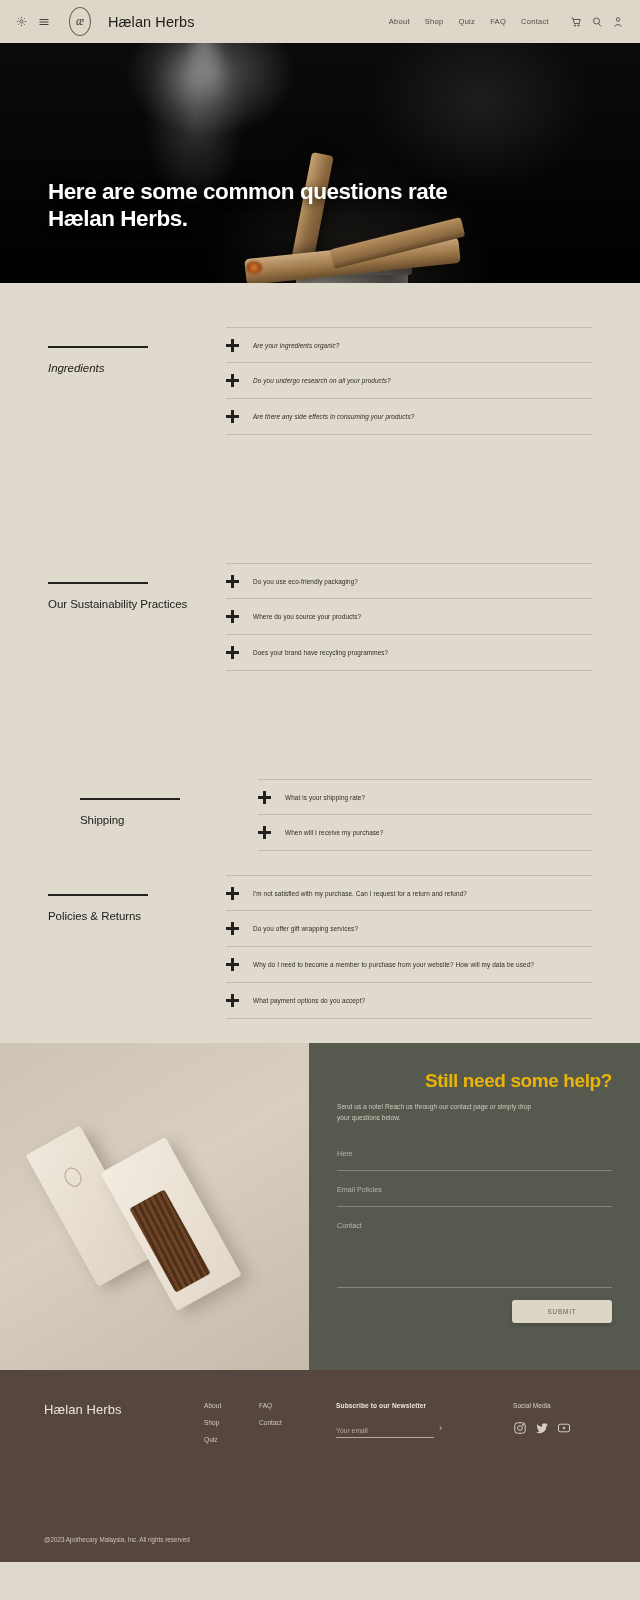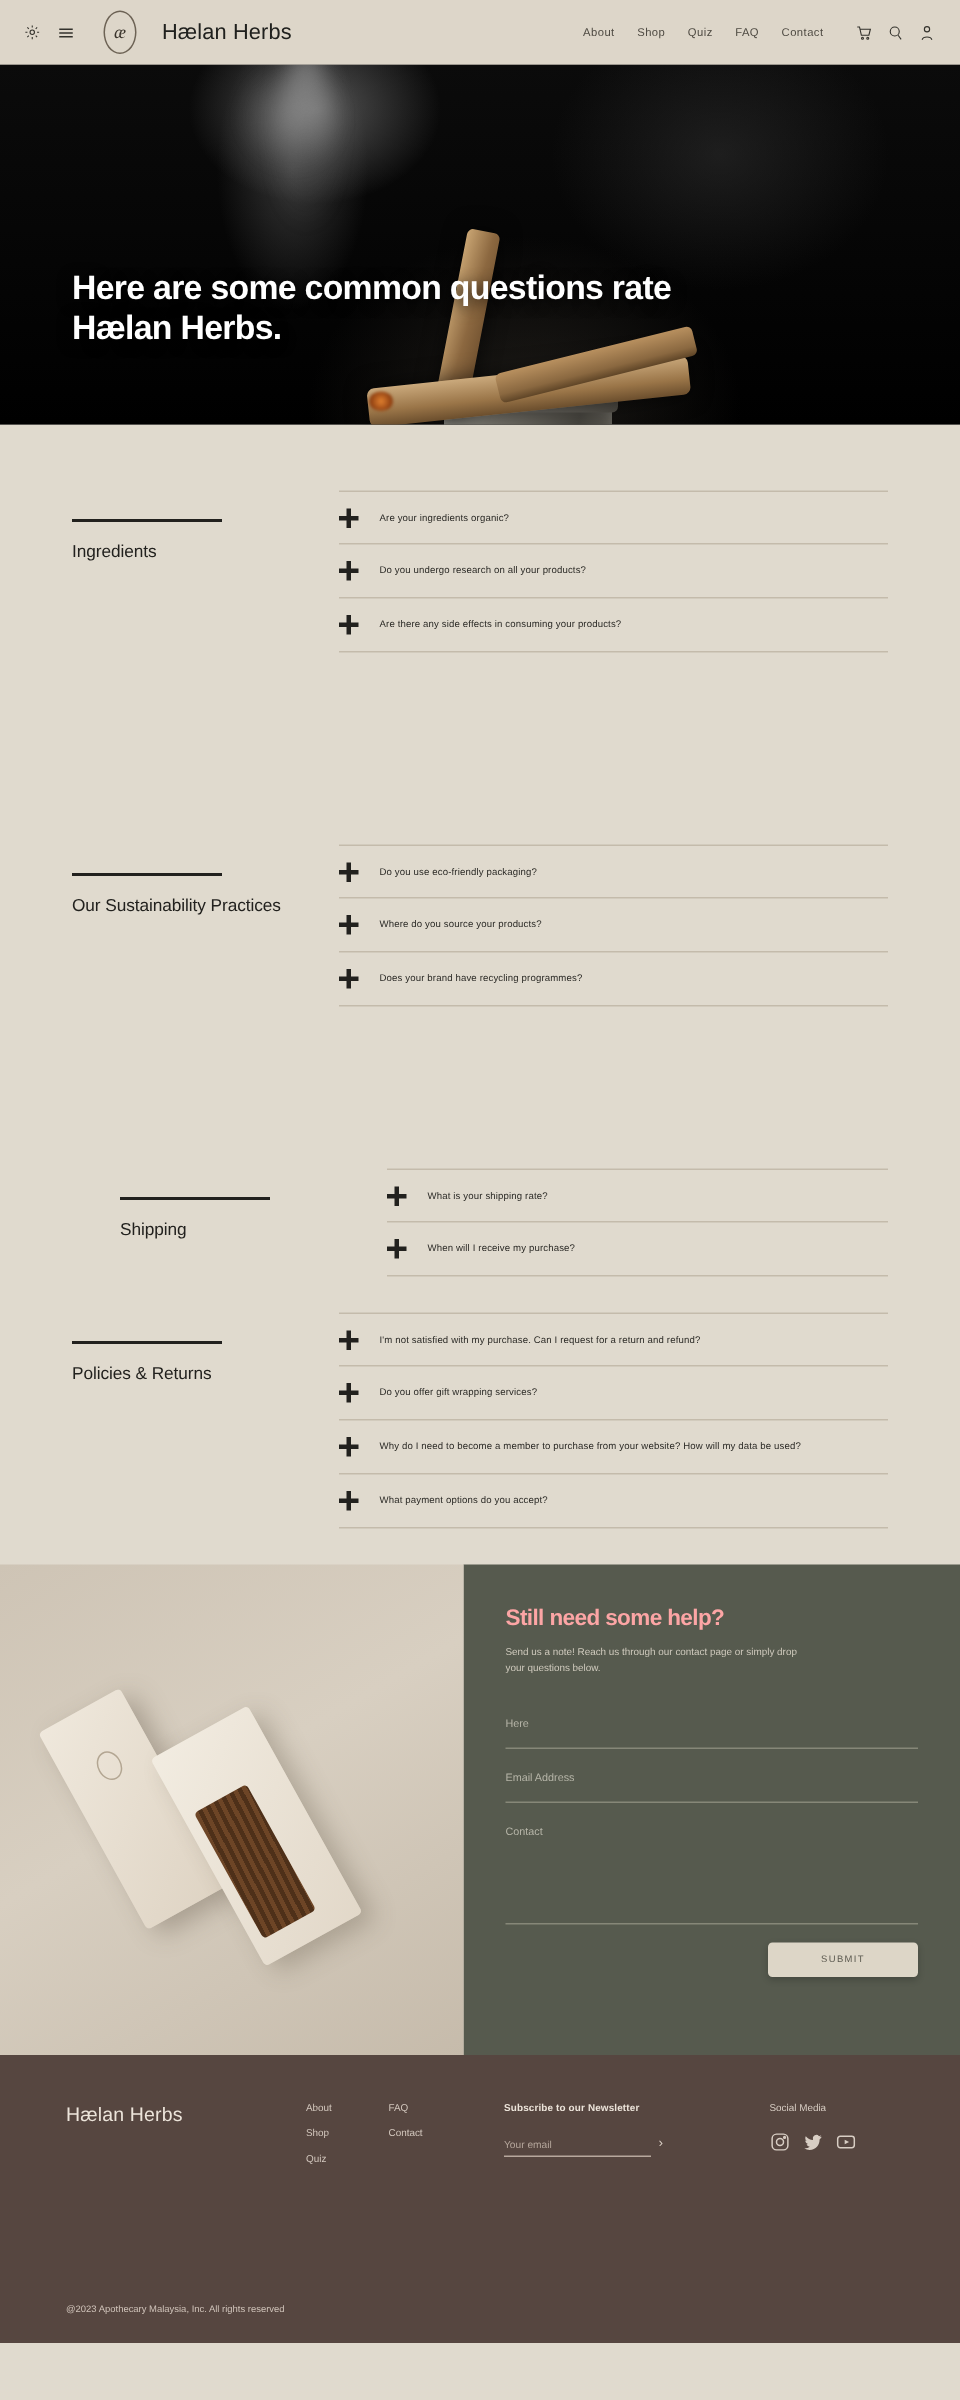--- a/index.html
+++ b/index.html
@@ -151,22 +151,22 @@
   }
   .incense {
     position:absolute; left:150px; top:150px; width:40px; height:96px;
     background:repeating-linear-gradient(92deg,#6d4526 0 3px,#4e3019 3px 6px);
     transform:rotate(-29deg); border-radius:3px;
   }
   .help-form {
     flex:1; background:#565a4e; padding:27px 28px 0 28px; color:#e3ded2;
   }
   .help-title {
-    font-size:15px; font-weight:bold; line-height:1.16; color:#fca5a5;
-    letter-spacing:-.4px; margin-bottom:10px;
+    font-size:19px; font-weight:bold; line-height:1.16; color:#eab308;
+    letter-spacing:-.4px; margin-bottom:10px;text-align:right;
   }
   .help-sub { font-size:6.6px; line-height:1.65; color:#cfcabd; width:196px; margin-bottom:22px; }
   .field {
     border-bottom:1px solid #868778; height:25px;
     font-size:7.2px; color:#b6b5a8; display:flex; align-items:flex-start;
     padding-top:3px; margin-bottom:11px; cursor:text;
   }
   .field.msg { height:70px; margin-bottom:12px; }
   .submit {
     width:100px; height:23px; background:#ddd6c7; color:#5c5a50;
@@ -256,21 +256,21 @@
   <div class="pot"></div>
   <div class="stick-a"></div>
   <div class="stick-b"></div>
   <div class="stick-c"></div>
   <div class="ember"></div>
   <h1 class="hero-title">Here are some common questions rate Hælan Herbs.</h1>
 </div>
 
 <div class="faq-wrap">
 
-  <div class="faq-block" style="padding-top:44px;">
+  <div class="faq-block" style="padding-top:44px;font-style:italic;">
     <div class="faq-cat">
       <div class="faq-cat-rule"></div>
       <div class="faq-cat-title">Ingredients</div>
     </div>
     <div class="faq-items">
       <div class="faq-item">
         <span class="plus"></span>
         <span class="faq-q">Are your ingredients organic?</span>
       </div>
       <div class="faq-item">
@@ -351,21 +351,21 @@
 <div class="help">
   <div class="help-photo">
     <div class="pbox"></div>
     <div class="pbox2"></div>
     <div class="incense"></div>
   </div>
   <div class="help-form">
     <div class="help-title">Still need some help?</div>
     <div class="help-sub">Send us a note! Reach us through our contact page or simply drop your questions below.</div>
     <div class="field">Here</div>
-    <div class="field">Email Address</div>
+    <div class="field">Email Policies</div>
     <div class="field msg">Contact</div>
     <button class="submit">SUBMIT</button>
   </div>
 </div>
 
 <div class="footer">
   <div class="foot-row">
     <div class="foot-brand">Hælan Herbs</div>
     <div class="foot-col">
       <span class="foot-link">About</span>

